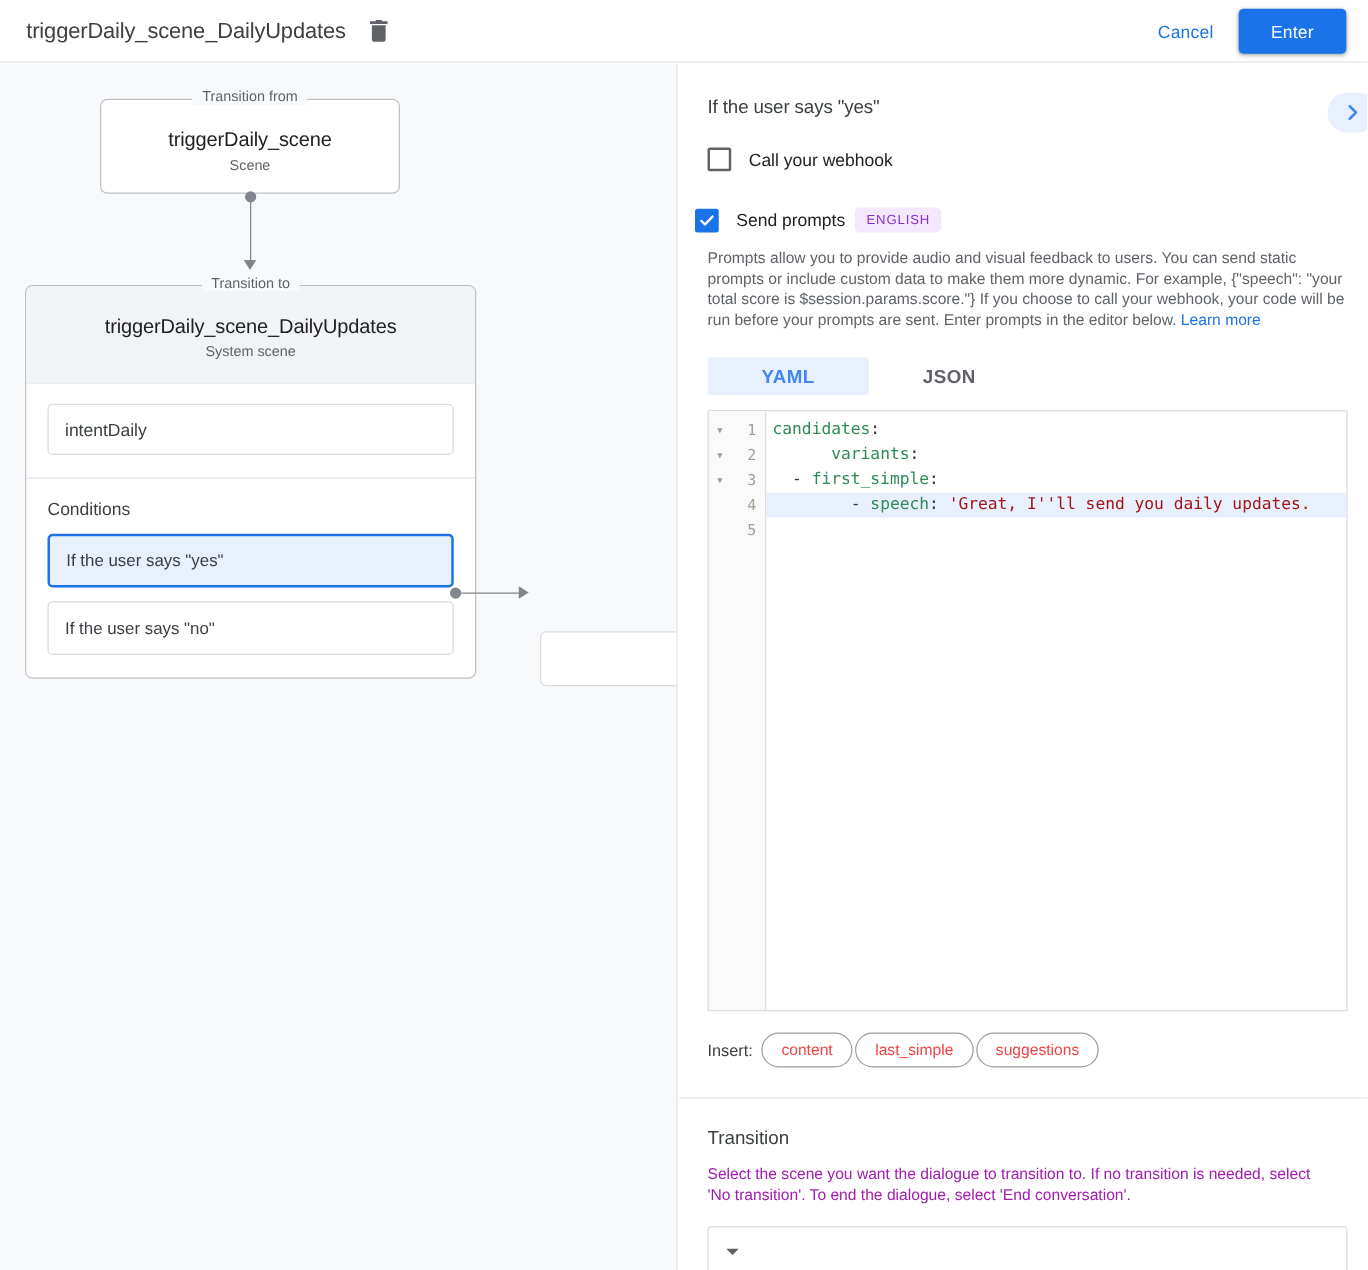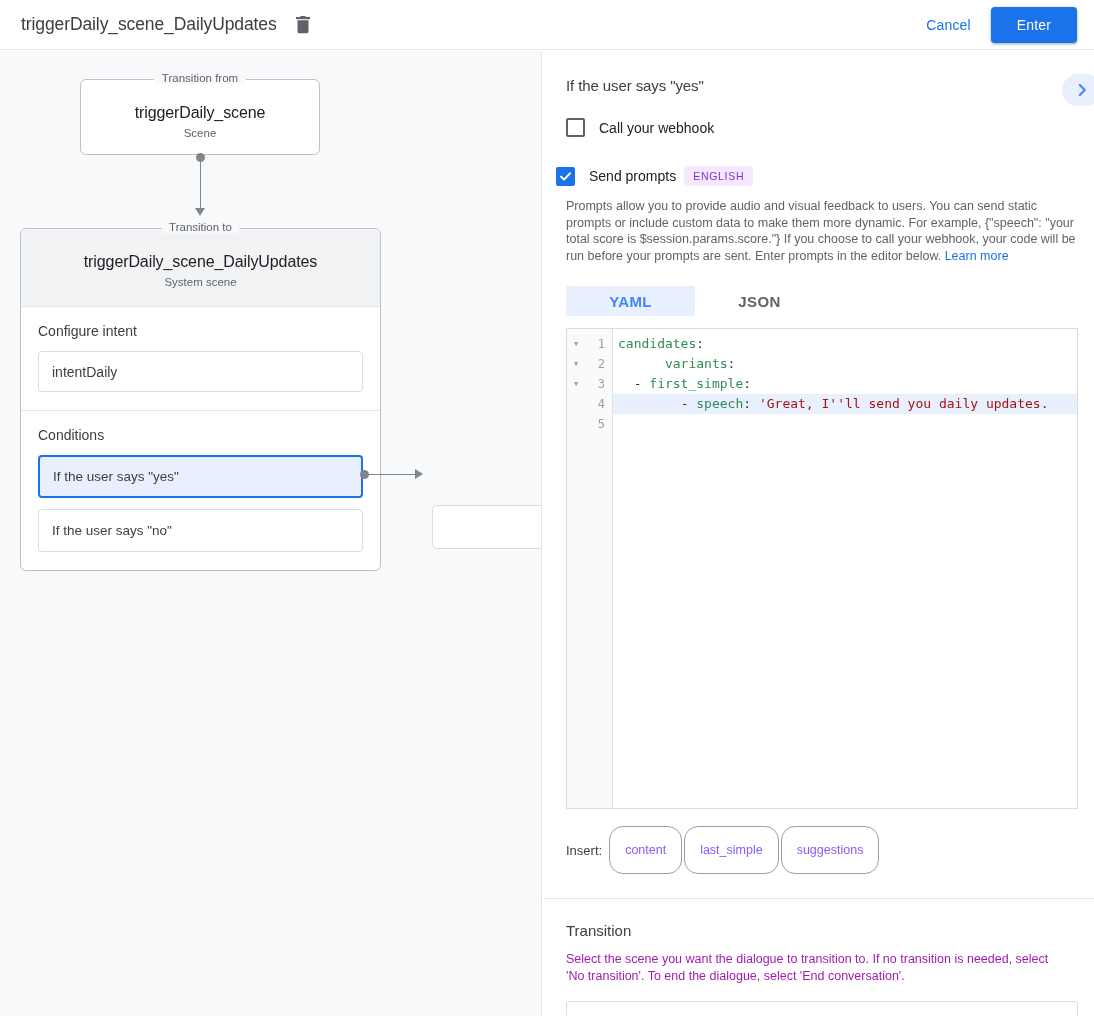--- a/index.html
+++ b/index.html
@@ -378,23 +378,23 @@
     gap: 2px;
   }
   .insert-label {
     font-size: 13px;
     color: #3c4043;
     margin-right: 5px;
   }
   .chip {
     border: 1px solid #9aa0a6;
     border-radius: 14px;
-    padding: 16px 15px;
+    padding: 6px 15px;
     font-size: 12.5px;
-    color: #8b5cf6;
+    color: #ef4444;
     background: #ffffff;
     cursor: pointer;
     white-space: nowrap;
   }
 
   .panel-divider {
     margin: 24px 0 0 0;
     width: 551px;
     height: 1px;
     background: #e4e6e8;
@@ -468,21 +468,20 @@
     <div class="conn-arrow-down" style="left:195px; top:157px;"></div>
 
     <div class="group-box" id="node-to">
       <div class="group-legend">Transition to</div>
       <div class="node-to-head">
         <div class="node-title">triggerDaily_scene_DailyUpdates</div>
         <div class="node-sub">System scene</div>
       </div>
 
       <div class="section">
-        <div class="section-label">Configure intent</div>
         <div class="field-box">intentDaily</div>
       </div>
 
       <div class="section">
         <div class="section-label">Conditions</div>
         <div class="cond-box selected">If the user says "yes"</div>
         <div class="cond-box">If the user says "no"</div>
       </div>
     </div>
 

